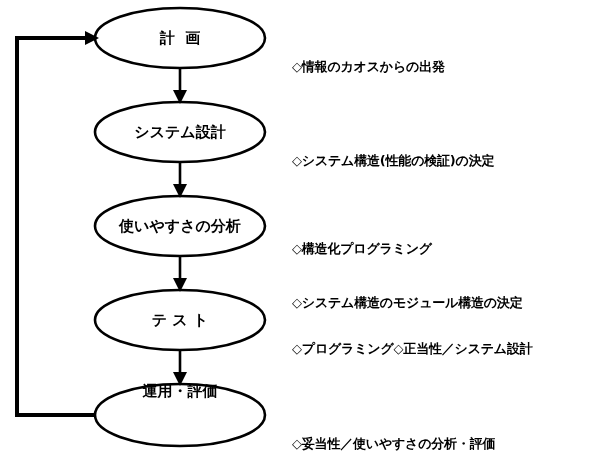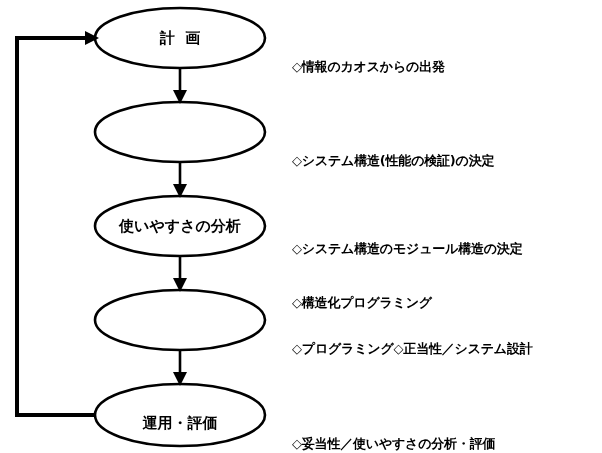--- a/index.html
+++ b/index.html
@@ -81,34 +81,36 @@
       <polygon points="180,386 173,372 187,372" fill="#000000"></polygon>
     </g>
 
     <g>
       <path d="M 96 415 L 17 415 L 17 38 L 88 38" fill="none" stroke="#000000" stroke-width="4" stroke-linecap="butt" stroke-linejoin="miter"></path>
       <polygon points="99,38 85,31 85,45" fill="#000000"></polygon>
     </g>
   </svg>
 
   <div class="node-label" style="left:94px; top:31px;">計  画</div>
+  <div class="node-label" style="left:94px; top:125px;">システム設計</div>
   <div class="node-label" style="left:94px; top:219px;">使いやすさの分析</div>
-  <div class="node-label" style="left:94px; top:416px;">運用・評価</div>
+  <div class="node-label" style="left:94px; top:313px;">テ ス ト</div>
+  <div class="node-label" style="left:94px; top:384px;">運用・評価</div>
 
   <div class="annotation" style="top:22px;">
     <span class="ann-line">◇情報のカオスからの出発</span>
   </div>
 
   <div class="annotation" style="top:116px;">
     <span class="ann-line">◇システム構造(性能の検証)の決定</span>
   </div>
 
   <div class="annotation" style="top:204px;">
+    <span class="ann-line">◇構造化プログラミング</span>
     <span class="ann-line">◇システム構造のモジュール構造の決定</span>
-    <span class="ann-line">◇構造化プログラミング</span>
   </div>
 
   <div class="annotation" style="top:304px;">
     <span class="ann-line">◇プログラミング◇正当性／システム設計</span>
   </div>
 
   <div class="annotation" style="top:399px;">
     <span class="ann-line">◇妥当性／使いやすさの分析・評価</span>
   </div>
 

